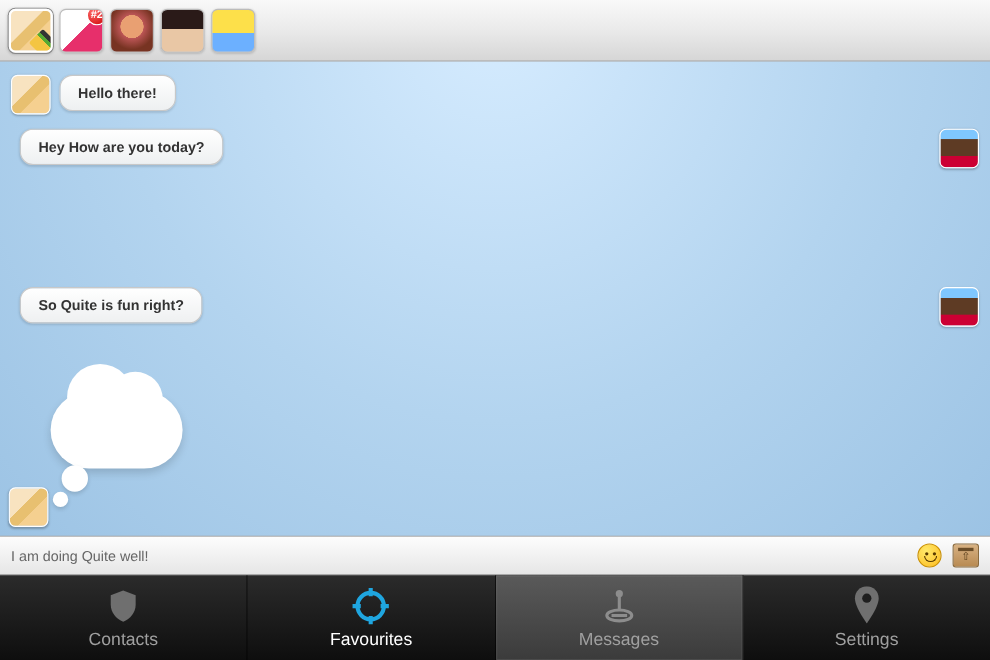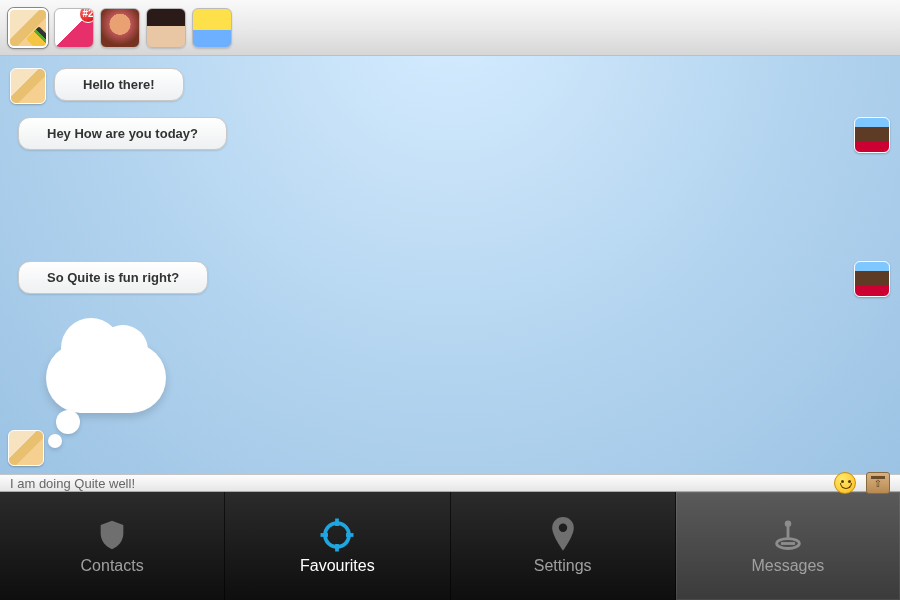--- a/index.html
+++ b/index.html
@@ -62,21 +62,21 @@
     width: 36px; height: 36px; border-radius: 6px; border: 1px solid #fff;
     box-shadow: 0 1px 2px rgba(0,0,0,0.25);
     flex-shrink: 0;
   }
   .msg-avatar.left { background: linear-gradient(135deg,#f8e3c0 40%,#e8c070 41%,#e8c070 60%,#f5d090 61%); }
   .msg-avatar.right { background: linear-gradient(180deg,#7fc7ff 25%,#5e3b24 26%,#5e3b24 70%,#c03 71%); }
   .bubble {
     background: linear-gradient(to bottom,#ffffff,#eef0f1);
     border: 1px solid #c8c8c8;
     border-radius: 12px;
-    padding: 8px 28px;
+    padding: 8px 16px;
     font-size: 13px;
     color: #333;
     font-weight: bold;
     max-width: 300px;
     box-shadow: 0 1px 2px rgba(0,0,0,0.12);
     margin: 0 8px;
   }
 
   
   .typing-area { position: absolute; left: 6px; bottom: 6px; width: 200px; height: 150px; }
@@ -99,21 +99,21 @@
   .cloud-dot2 { width: 14px; height: 14px; left: 42px; bottom: 20px; }
   .typing-avatar {
     position: absolute; left: 2px; bottom: 2px;
     width: 36px; height: 36px; border-radius: 6px; border: 1px solid #fff;
     background: linear-gradient(135deg,#f8e3c0 40%,#e8c070 41%,#e8c070 60%,#f5d090 61%);
     box-shadow: 0 1px 2px rgba(0,0,0,0.25);
   }
 
   
   .inputbar {
-    height: 18px;
+    height: 36px;
     background: linear-gradient(to bottom,#fdfdfd,#e6e6e6);
     border-top: 1px solid #c4c4c4;
     border-bottom: 1px solid #aaa;
     display: flex; align-items: center;
     padding: 0 10px;
     gap: 10px;
   }
   .inputbar input {
     flex: 1; border: none; background: transparent;
     font-size: 13px; color: #666; outline: none;
@@ -131,21 +131,21 @@
     width: 24px; height: 22px;
     background: linear-gradient(to bottom,#d8b283,#b88a52);
     border: 1px solid #8a6a3d; border-radius: 3px;
     position: relative; cursor: pointer;
   }
   .box-btn::before { content:""; position:absolute; top:3px; left:4px; width:14px; height:3px; background:#6a4d28; }
   .box-btn::after  { content:"⇧"; position:absolute; width:100%; text-align:center; top:5px; font-size:10px; color:#5a3f1c; }
 
   
   .tabbar {
-    height: 108px;
+    height: 77px;
     background: linear-gradient(to bottom,#2b2b2b 0%,#0e0e0e 100%);
     display: flex;
   }
   .tab {
     flex: 1;
     display: flex; flex-direction: column; align-items: center; justify-content: center;
     color: #9e9e9e; font-size: 17px;
     gap: 4px;
     border-right: 1px solid rgba(0,0,0,0.6);
     cursor: pointer;
@@ -238,35 +238,35 @@
           <circle cx="12" cy="12" r="8" fill="none" stroke="#1fa6e0" stroke-width="2.5"></circle>
           <line x1="12" y1="1" x2="12" y2="6" stroke="#1fa6e0" stroke-width="2.5"></line>
           <line x1="12" y1="18" x2="12" y2="23" stroke="#1fa6e0" stroke-width="2.5"></line>
           <line x1="1" y1="12" x2="6" y2="12" stroke="#1fa6e0" stroke-width="2.5"></line>
           <line x1="18" y1="12" x2="23" y2="12" stroke="#1fa6e0" stroke-width="2.5"></line>
         </svg>
     </span>
     <span class="tab-label" style="color:#fff">Favourites</span>
   </div>
 
-  <div class="tab">
-    <span class="tab-icon">
-      <svg width="30" height="36" viewBox="0 0 24 30">
-          <path fill="#6f6f6f" d="M12 0 C7 0 3 4 3 9 C3 16 12 28 12 28 C12 28 21 16 21 9 C21 4 17 0 12 0 Z"></path>
-          <circle cx="12" cy="9" r="3.5" fill="#1e1e1e"></circle>
-        </svg>
-    </span>
-    <span class="tab-label">Settings</span>
-  </div>
-
   <div class="tab highlight">
     <span class="tab-icon">
       <svg width="34" height="34" viewBox="0 0 24 24">
           <circle cx="12" cy="4" r="2.3" fill="#8d8d8d"></circle>
           <rect x="11" y="6" width="2" height="8" fill="#8d8d8d"></rect>
           <ellipse cx="12" cy="18" rx="8" ry="3.5" fill="none" stroke="#8d8d8d" stroke-width="2"></ellipse>
           <line x1="7" y1="18" x2="17" y2="18" stroke="#8d8d8d" stroke-width="2"></line>
         </svg>
     </span>
     <span class="tab-label">Messages</span>
   </div>
 
+  <div class="tab">
+    <span class="tab-icon">
+      <svg width="30" height="36" viewBox="0 0 24 30">
+          <path fill="#6f6f6f" d="M12 0 C7 0 3 4 3 9 C3 16 12 28 12 28 C12 28 21 16 21 9 C21 4 17 0 12 0 Z"></path>
+          <circle cx="12" cy="9" r="3.5" fill="#1e1e1e"></circle>
+        </svg>
+    </span>
+    <span class="tab-label">Settings</span>
+  </div>
+
 </div>
 
 </body></html>

